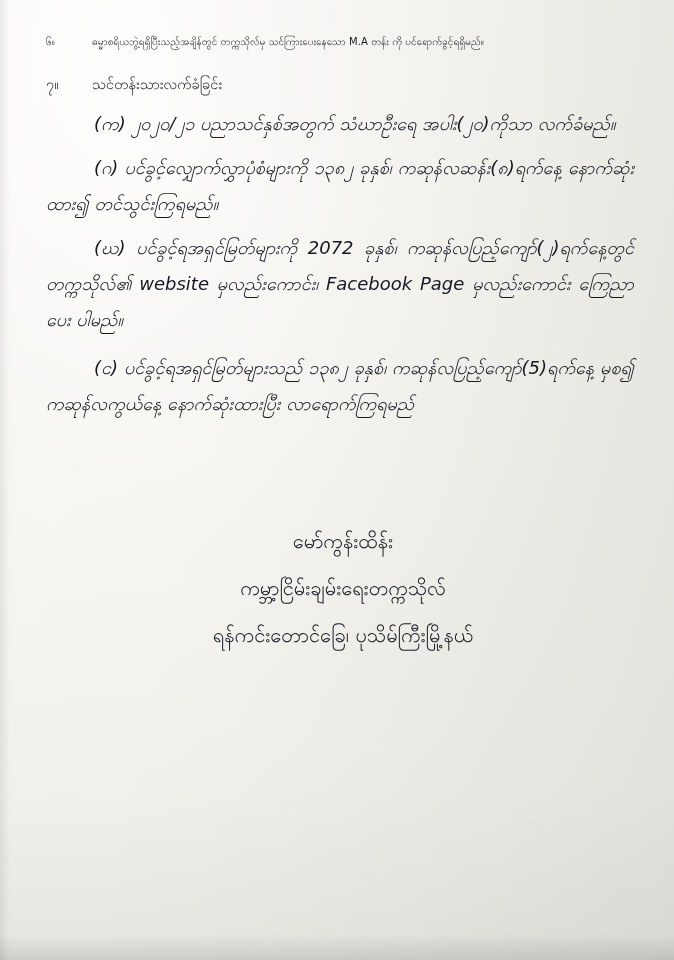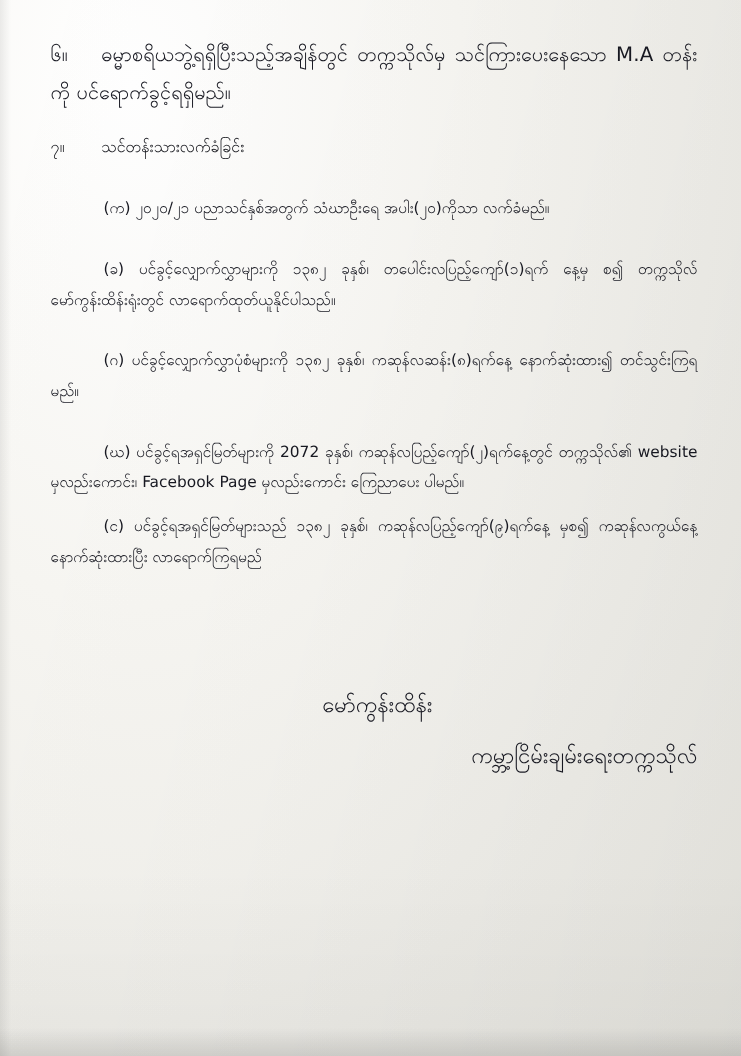--- a/index.html
+++ b/index.html
@@ -29,21 +29,21 @@
     background:
       linear-gradient(105deg, rgba(0,0,0,0.00) 0%, rgba(0,0,0,0.012) 42%, rgba(0,0,0,0.045) 100%),
       linear-gradient(0deg, rgba(0,0,0,0.03) 0%, rgba(0,0,0,0.00) 18%);
   }
   .content {
     position: relative;
     z-index: 2;
     padding: 24px 40px 0 46px;
   }
   .para {
-    font-size: 18px;
+    font-size: 10px;
     line-height: 1.95;
     text-align: justify;
     margin: 0 0 15px 0;
     letter-spacing: 0.1px;
     color: #171821;
   }
   .para .num {
     display: inline-block;
     min-width: 46px;
   }
@@ -58,42 +58,43 @@
   }
   .heading-row .num {
     min-width: 46px;
     display: inline-block;
   }
   .heading-row .htext {
     flex: 1;
     padding-right: 58px;
   }
   .item {
-    font-size: 14px;
+    font-size: 18px;
     line-height: 2.0;
     text-align: justify;
-    margin: 27px 0 0 0;
+    margin: 8px 0 0 0;
     text-indent: 48px;
     color: #171821;
+    font-style: italic;
   }
   .item.tight {
     margin-top: 12px;
   }
   .sign-block {
     margin-top: 96px;
     text-align: center;
     font-size: 20px;
     line-height: 2.35;
     color: #171821;
   }
   .sign-line {
     display: block;
   }
   .sign-line.l1 { padding-left: 6px; }
-  .sign-line.l2 { padding-left: 6px; text-align: right; }
+  .sign-line.l2 { padding-left: 6px; }
   .sign-line.l3 { padding-left: 6px; }
   .edge-shadow-left {
     position: absolute;
     top: 0; left: 0; width: 10px; height: 100%;
     background: linear-gradient(90deg, rgba(0,0,0,0.07), rgba(0,0,0,0));
     z-index: 3;
     pointer-events: none;
   }
   .edge-shadow-bottom {
     position: absolute;
@@ -116,41 +117,38 @@
     <div class="heading-row">
       <span class="num">၇။</span>
       <span class="htext">သင်တန်းသားလက်ခံခြင်း</span>
     </div>
 
     <p class="item">
       <span>(က)</span>
       <span>၂၀၂၀/၂၁ ပညာသင်နှစ်အတွက် သံဃာဦးရေ အပါး(၂၀)ကိုသာ လက်ခံမည်။</span>
     </p>
 
-    <p class="item">
-      <span>(ခ)</span>
-      <span>ပင်ခွင့်လျှောက်လွှာများကို ၁၃၈၂ ခုနှစ်၊ တပေါင်းလပြည့်ကျော်(၁)ရက် နေ့မှ စ၍ တက္ကသိုလ်မော်ကွန်းထိန်းရုံးတွင် လာရောက်ထုတ်ယူနိုင်ပါသည်။</span>
-    </p>
 
     <p class="item">
       <span>(ဂ)</span>
       <span>ပင်ခွင့်လျှောက်လွှာပုံစံများကို ၁၃၈၂ ခုနှစ်၊ ကဆုန်လဆန်း(၈)ရက်နေ့ နောက်ဆုံးထား၍ တင်သွင်းကြရမည်။</span>
     </p>
 
     <p class="item">
       <span>(ဃ)</span>
       <span>ပင်ခွင့်ရအရှင်မြတ်များကို 2072 ခုနှစ်၊ ကဆုန်လပြည့်ကျော်(၂)ရက်နေ့တွင် တက္ကသိုလ်၏ website မှလည်းကောင်း၊ Facebook Page မှလည်းကောင်း ကြေညာပေး ပါမည်။</span>
     </p>
 
     <p class="item tight">
       <span>(င)</span>
-      <span>ပင်ခွင့်ရအရှင်မြတ်များသည် ၁၃၈၂ ခုနှစ်၊ ကဆုန်လပြည့်ကျော်(၉)ရက်နေ့ မှစ၍ ကဆုန်လကွယ်နေ့ နောက်ဆုံးထားပြီး လာရောက်ကြရမည်</span>
+      <span>ပင်ခွင့်ရအရှင်မြတ်များသည် ၁၃၈၂ ခုနှစ်၊ ကဆုန်လပြည့်ကျော်(5)ရက်နေ့ မှစ၍ ကဆုန်လကွယ်နေ့ နောက်ဆုံးထားပြီး လာရောက်ကြရမည်</span>
     </p>
 
     <div class="sign-block">
       <span class="sign-line l1">မော်ကွန်းထိန်း</span>
       <span class="sign-line l2">ကမ္ဘာ့ငြိမ်းချမ်းရေးတက္ကသိုလ်</span>
+      <span class="sign-line l3">ရန်ကင်းတောင်ခြေ၊ ပုသိမ်ကြီးမြို့နယ်</span>
     </div>
 
   </div>
   <div class="edge-shadow-left"></div>
   <div class="edge-shadow-bottom"></div>
 </div>
 
 </body></html>

